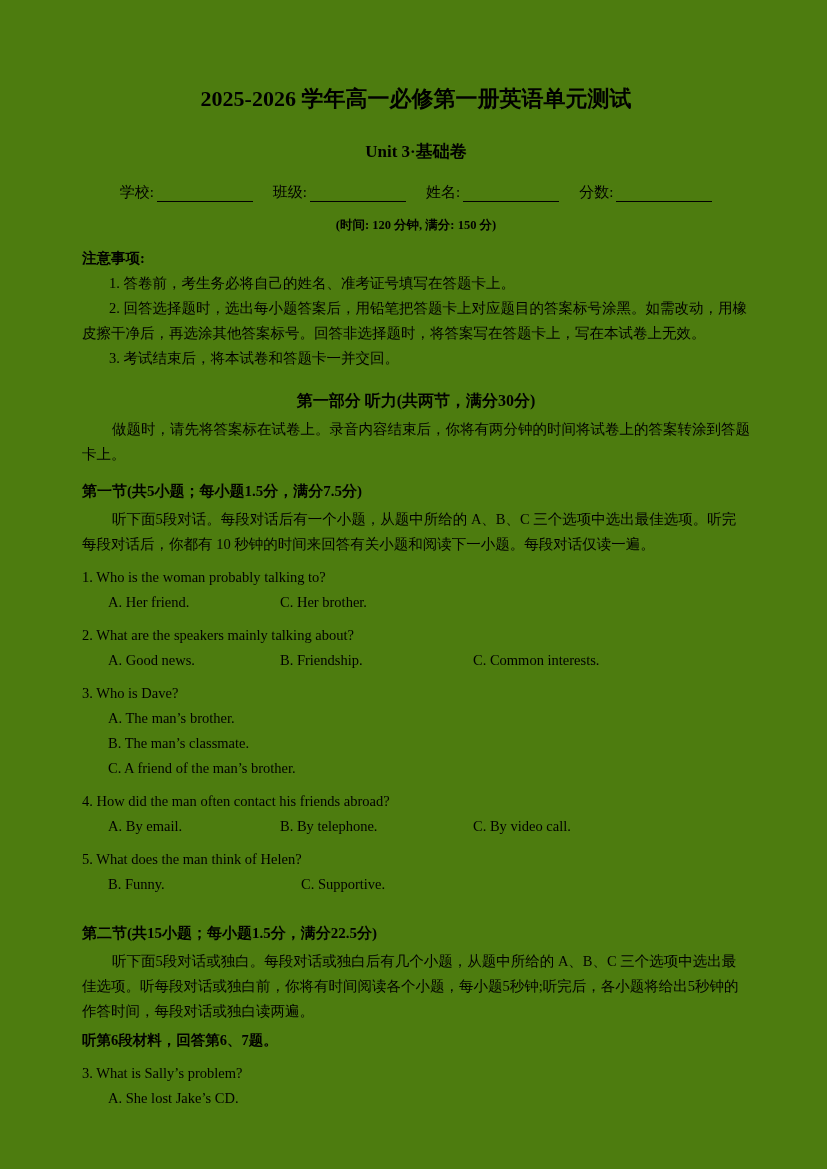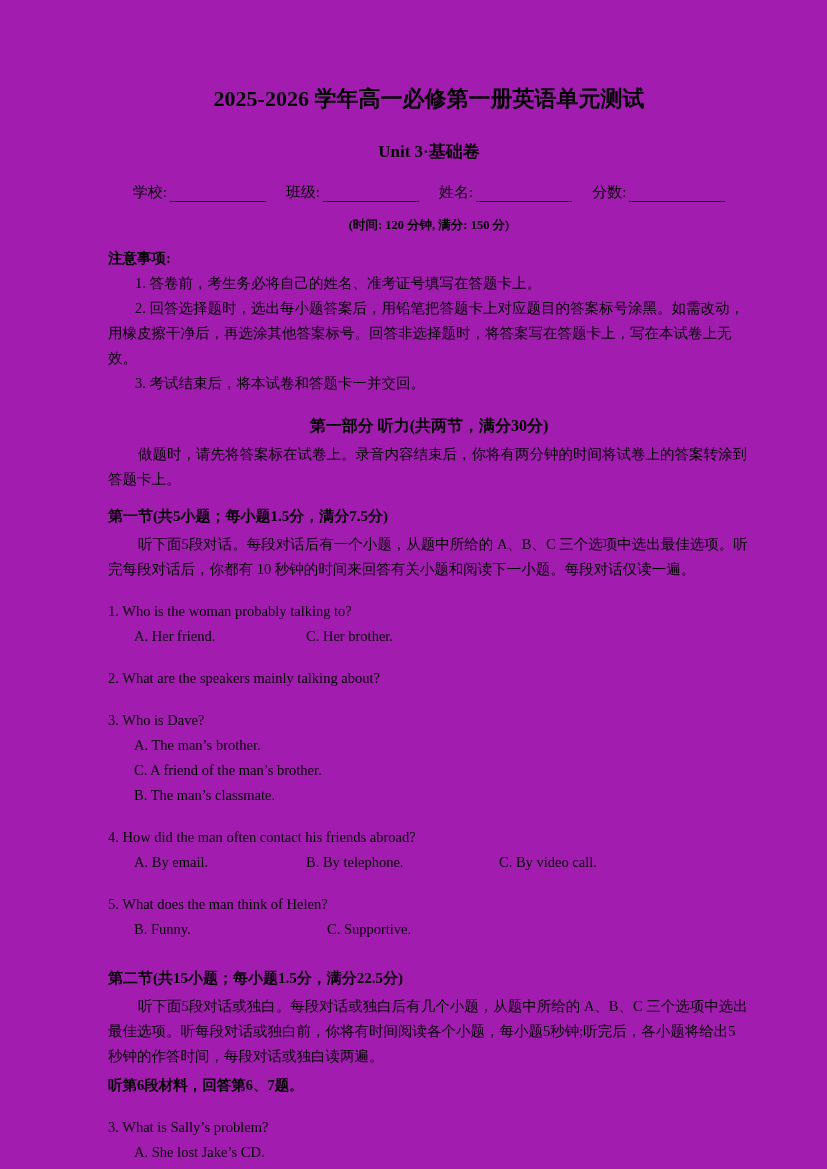--- a/index.html
+++ b/index.html
@@ -6,22 +6,22 @@
   html, body { background: #ffffff; }
   body {
     font-family: "Liberation Serif", "DejaVu Serif", serif;
     color: #000000;
   }
   .page {
     position: relative;
     width: 827px;
     height: 1169px;
     margin: 0 auto;
-    background: #a21caf;
-    padding: 86px 77px 0 108px;
+    background: #4d7c0f;
+    padding: 86px 77px 0 82px;
     overflow: hidden;
   }
   .title {
     text-align: center;
     font-weight: bold;
     font-size: 22px;
     line-height: 26px;
   }
   .subtitle {
     text-align: center;
@@ -70,21 +70,21 @@
     margin-top: 17px;
     line-height: 26px;
   }
   .sec-heading {
     font-weight: bold;
     font-size: 15px;
     margin-top: 12px;
     line-height: 25px;
   }
   .sec-heading.big-gap { margin-top: 24px; }
-  .question { margin-top: 17px; }
+  .question { margin-top: 8px; }
   .opt-row {
     display: flex;
     padding-left: 26px;
   }
   .opt-a { width: 172px; }
   .opt-b { width: 193px; }
   .opt-c { flex: 1; }
   .opt-stack { padding-left: 26px; }
   .material-heading {
     font-weight: bold;
@@ -136,25 +136,30 @@
 
   <div class="body-text para-indent">听下面5段对话。每段对话后有一个小题，从题中所给的 A、B、C 三个选项中选出最佳选项。听完每段对话后，你都有 10 秒钟的时间来回答有关小题和阅读下一小题。每段对话仅读一遍。</div>
 
   <div class="body-text question">1. Who is the woman probably talking to?</div>
   <div class="body-text opt-row">
     <span class="opt-a">A. Her friend.</span>
     <span class="opt-c">C. Her brother.</span>
   </div>
 
   <div class="body-text question">2. What are the speakers mainly talking about?</div>
+  <div class="body-text opt-row">
+    <span class="opt-a">A. Good news.</span>
+    <span class="opt-b">B. Friendship.</span>
+    <span class="opt-c">C. Common interests.</span>
+  </div>
 
   <div class="body-text question">3. Who is Dave?</div>
   <div class="body-text opt-stack">A. The man’s brother.</div>
+  <div class="body-text opt-stack">B. The man’s classmate.</div>
   <div class="body-text opt-stack">C. A friend of the man’s brother.</div>
-  <div class="body-text opt-stack">B. The man’s classmate.</div>
 
   <div class="body-text question">4. How did the man often contact his friends abroad?</div>
   <div class="body-text opt-row">
     <span class="opt-a">A. By email.</span>
     <span class="opt-b">B. By telephone.</span>
     <span class="opt-c">C. By video call.</span>
   </div>
 
   <div class="body-text question">5. What does the man think of Helen?</div>
   <div class="body-text opt-row">

